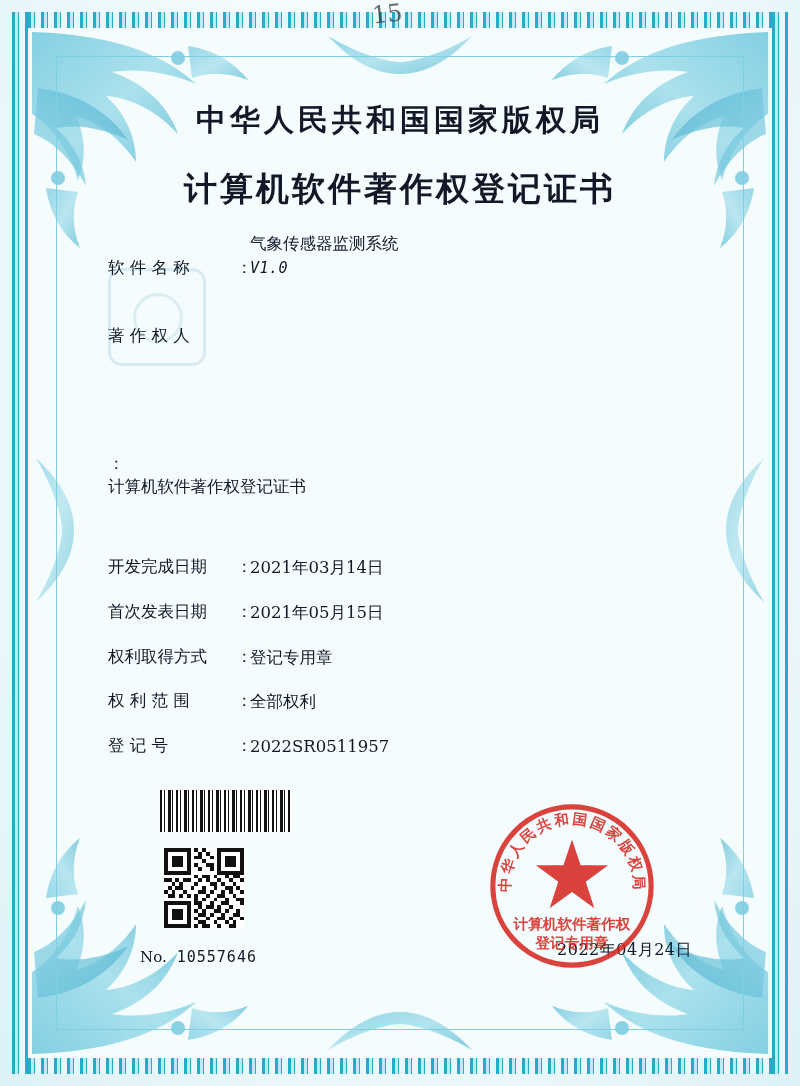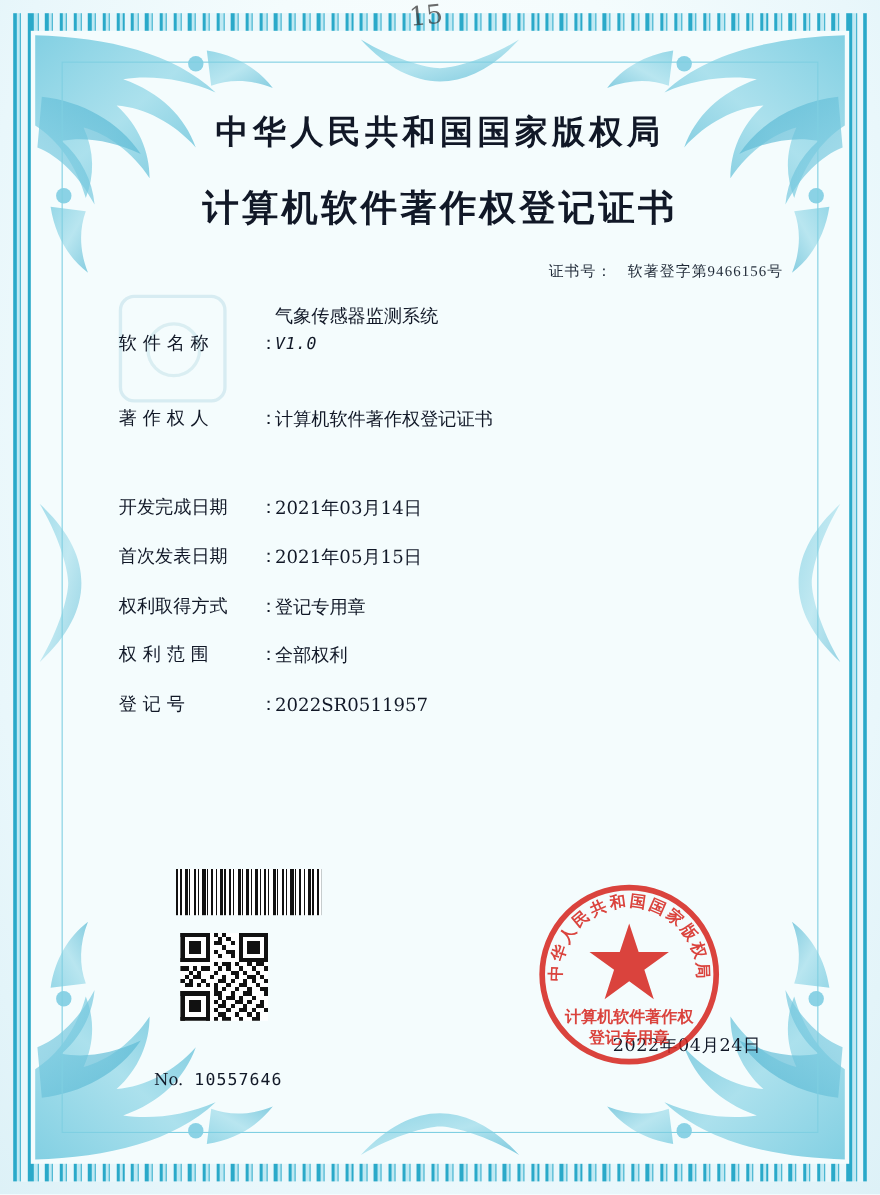--- a/index.html
+++ b/index.html
@@ -130,21 +130,21 @@
     font-family: "DejaVu Serif", serif;
   }
   .field-value .ver {
     display: block;
     font-family: "DejaVu Sans Mono", monospace;
     font-size: 15px;
     letter-spacing: 0.5px;
     font-style: italic;
   }
   .row-gap-lg { margin-bottom: 46px; align-items: flex-end; }
-  .row-gap-xl { margin-bottom: 56px; }
+  .row-gap-xl { margin-bottom: 56px; flex-direction: column; }
 
   .paragraph {
     margin-top: 34px;
     padding-left: 18px;
     padding-right: 10px;
     font-size: 16.5px;
     line-height: 2.05;
     color: #111827;
     text-indent: 33px;
     font-family: "DejaVu Serif", serif;
@@ -169,21 +169,21 @@
     position: absolute;
     left: 164px;
     top: 848px;
     width: 80px;
     height: 80px;
   }
 
   .serial {
     position: absolute;
     left: 140px;
-    top: 972px;
+    top: 948px;
     font-size: 15px;
     color: #111827;
     font-family: "DejaVu Sans Mono", monospace;
     letter-spacing: 1px;
   }
   .serial .no-label { font-family: "DejaVu Serif", serif; letter-spacing: 0; }
 
   .issue-date {
     position: absolute;
     right: 108px;
@@ -283,23 +283,20 @@
 
   <div class="top-scribble">15</div>
 
   <div class="watermark"></div>
 
   <div class="content">
 
     <div class="title-main">中华人民共和国国家版权局</div>
     <div class="title-sub">计算机软件著作权登记证书</div>
 
-    <div class="cert-no-row">
-      <span class="lbl">证书号：</span><span>软著登字第9466156号</span>
-    </div>
 
     <div class="fields">
 
       <div class="field-row row-gap-lg">
         <span class="field-label">软 件 名 称</span>
         <span class="field-colon">：</span>
         <span class="field-value">
           <span>气象传感器监测系统</span>
           <span class="ver">V1.0</span>
         </span>

